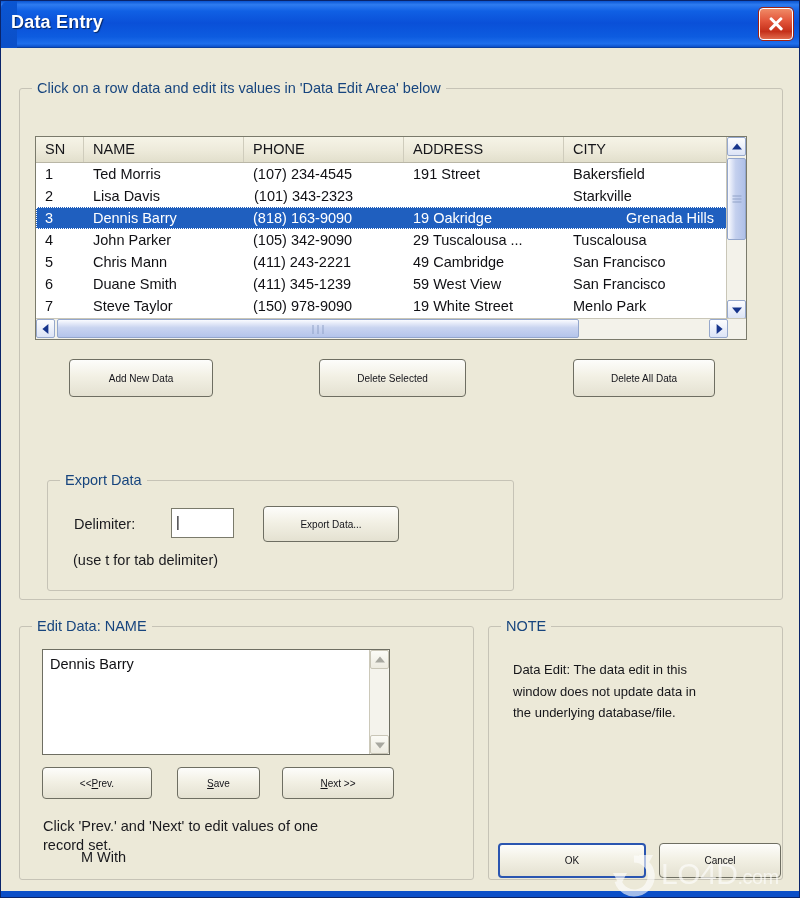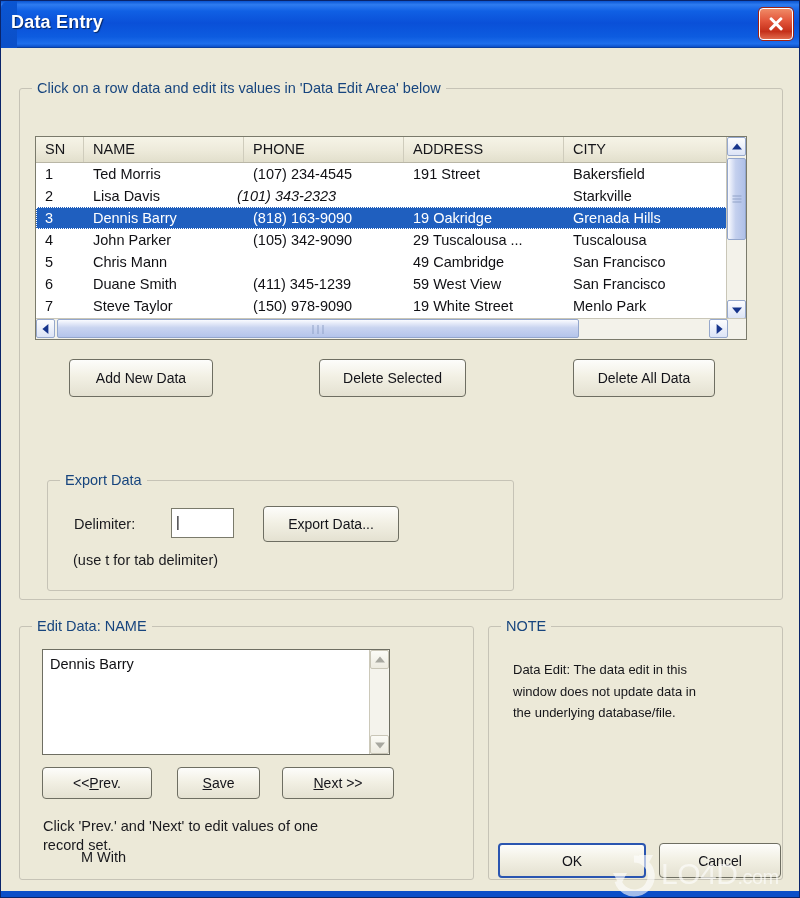--- a/index.html
+++ b/index.html
@@ -212,21 +212,21 @@
     background: #8FA2C8; margin: 0 2px; vertical-align: middle;
   }
 
   
   .btn {
     position: absolute;
     background: linear-gradient(to bottom, #FDFDFB 0%, #F2F0E4 46%, #E4E1D1 100%);
     border: 1px solid #6E6E62;
     border-radius: 4px;
     box-sizing: border-box;
-    font-size: 14px;
+    font-size: 10px;
     color: #14141A;
     text-align: center;
     cursor: pointer;
     white-space: nowrap;
     display: flex; align-items: center; justify-content: center;
   }
   .btn.default {
     border: 2px solid #2A55B0;
   }
   .mn { text-decoration: underline; }
@@ -336,40 +336,41 @@
       <div class="trow">
             <div class="td" style="left: 0px; width: 48px;">1</div>
             <div class="td" style="left: 48px; width: 160px;">Ted Morris</div>
             <div class="td" style="left: 208px; width: 160px;">(107) 234-4545</div>
             <div class="td" style="left: 368px; width: 160px;">191 Street</div>
             <div class="td" style="left: 528px; width: 163px;">Bakersfield</div>
           </div>
           <div class="trow">
             <div class="td" style="left: 0px; width: 48px;">2</div>
             <div class="td" style="left: 48px; width: 160px;">Lisa Davis</div>
-            <div class="td" style="left: 192px; width: 160px; font-style: italic;">(101) 343-2323</div>
+            <div class="td" style="left: 209px; width: 160px;">(101) 343-2323</div>
             <div class="td" style="left: 528px; width: 163px;">Starkville</div>
           </div>
           <div class="trow selected">
             <div class="td" style="left: 0px; width: 48px;">3</div>
             <div class="td" style="left: 48px; width: 160px;">Dennis Barry</div>
             <div class="td" style="left: 208px; width: 160px;">(818) 163-9090</div>
             <div class="td" style="left: 368px; width: 160px;">19 Oakridge</div>
-            <div class="td" style="left: 528px; width: 163px;">Grenada Hills</div>
+            <div class="td" style="left: 548px; width: 163px; text-align: center;">Grenada Hills</div>
           </div>
           <div class="trow">
             <div class="td" style="left: 0px; width: 48px;">4</div>
             <div class="td" style="left: 48px; width: 160px;">John Parker</div>
             <div class="td" style="left: 208px; width: 160px;">(105) 342-9090</div>
             <div class="td" style="left: 368px; width: 160px;">29 Tuscalousa ...</div>
             <div class="td" style="left: 528px; width: 163px;"> Tuscalousa</div>
           </div>
           <div class="trow">
             <div class="td" style="left: 0px; width: 48px;">5</div>
             <div class="td" style="left: 48px; width: 160px;">Chris Mann</div>
+            <div class="td" style="left: 208px; width: 160px;">(411) 243-2221</div>
             <div class="td" style="left: 368px; width: 160px;">49 Cambridge</div>
             <div class="td" style="left: 528px; width: 163px;">San Francisco</div>
           </div>
           <div class="trow">
             <div class="td" style="left: 0px; width: 48px;">6</div>
             <div class="td" style="left: 48px; width: 160px;">Duane Smith</div>
             <div class="td" style="left: 208px; width: 160px;">(411) 345-1239</div>
             <div class="td" style="left: 368px; width: 160px;">59 West View</div>
             <div class="td" style="left: 528px; width: 163px;">San Francisco</div>
           </div>

